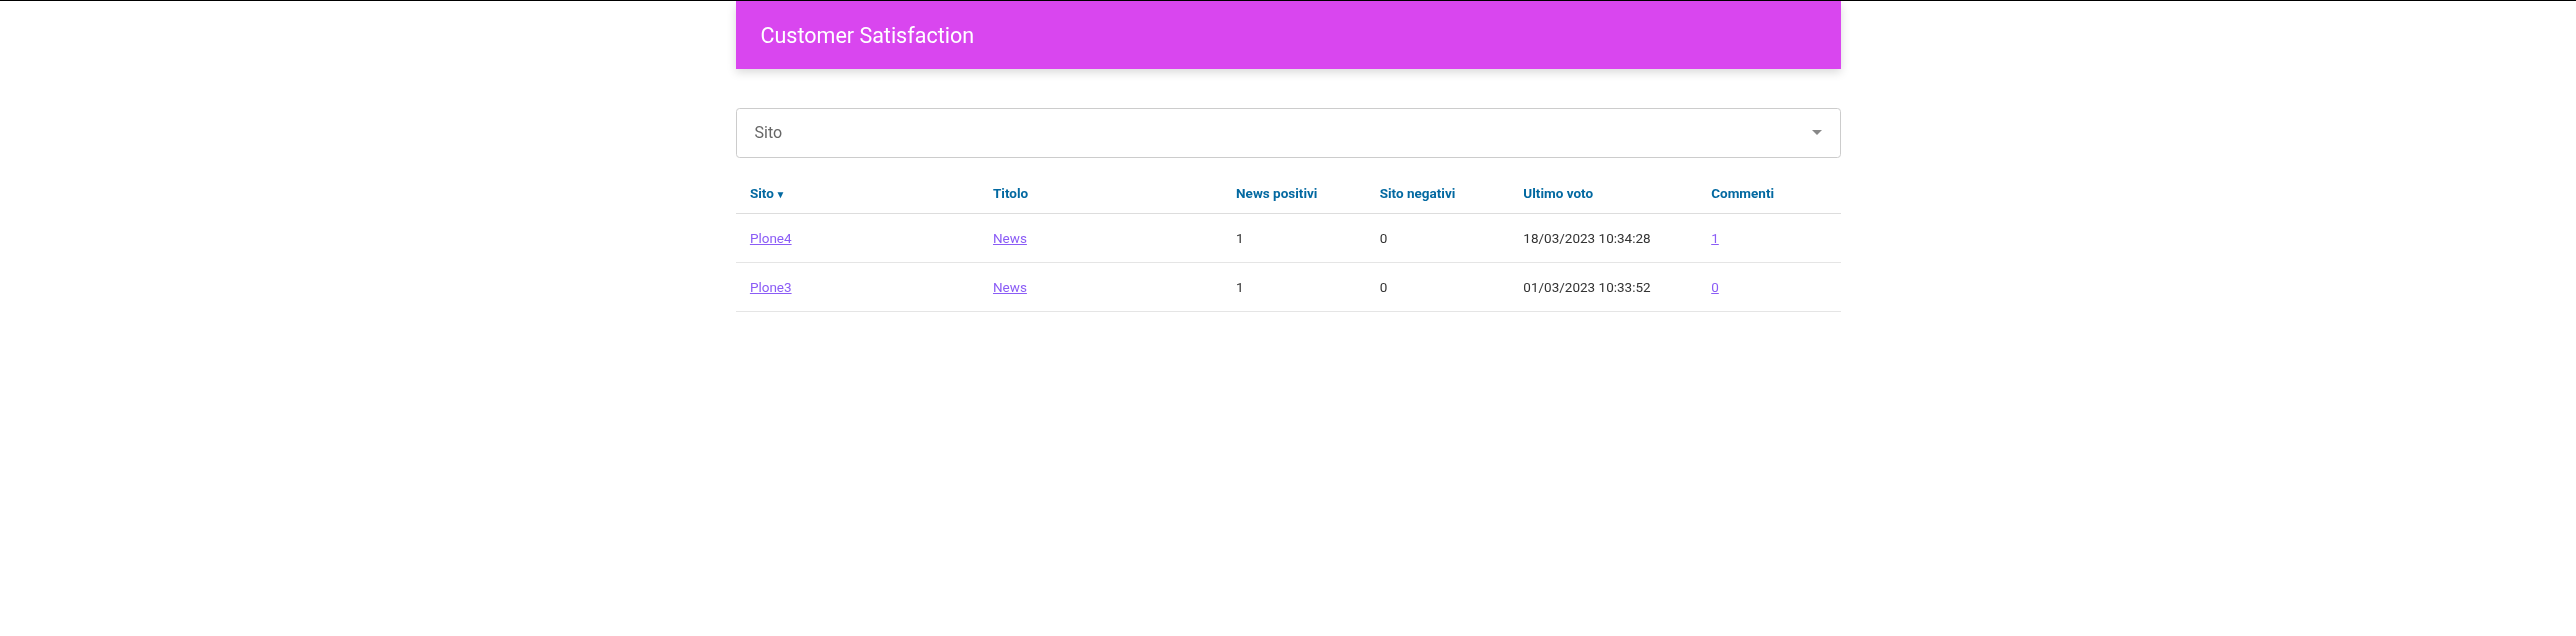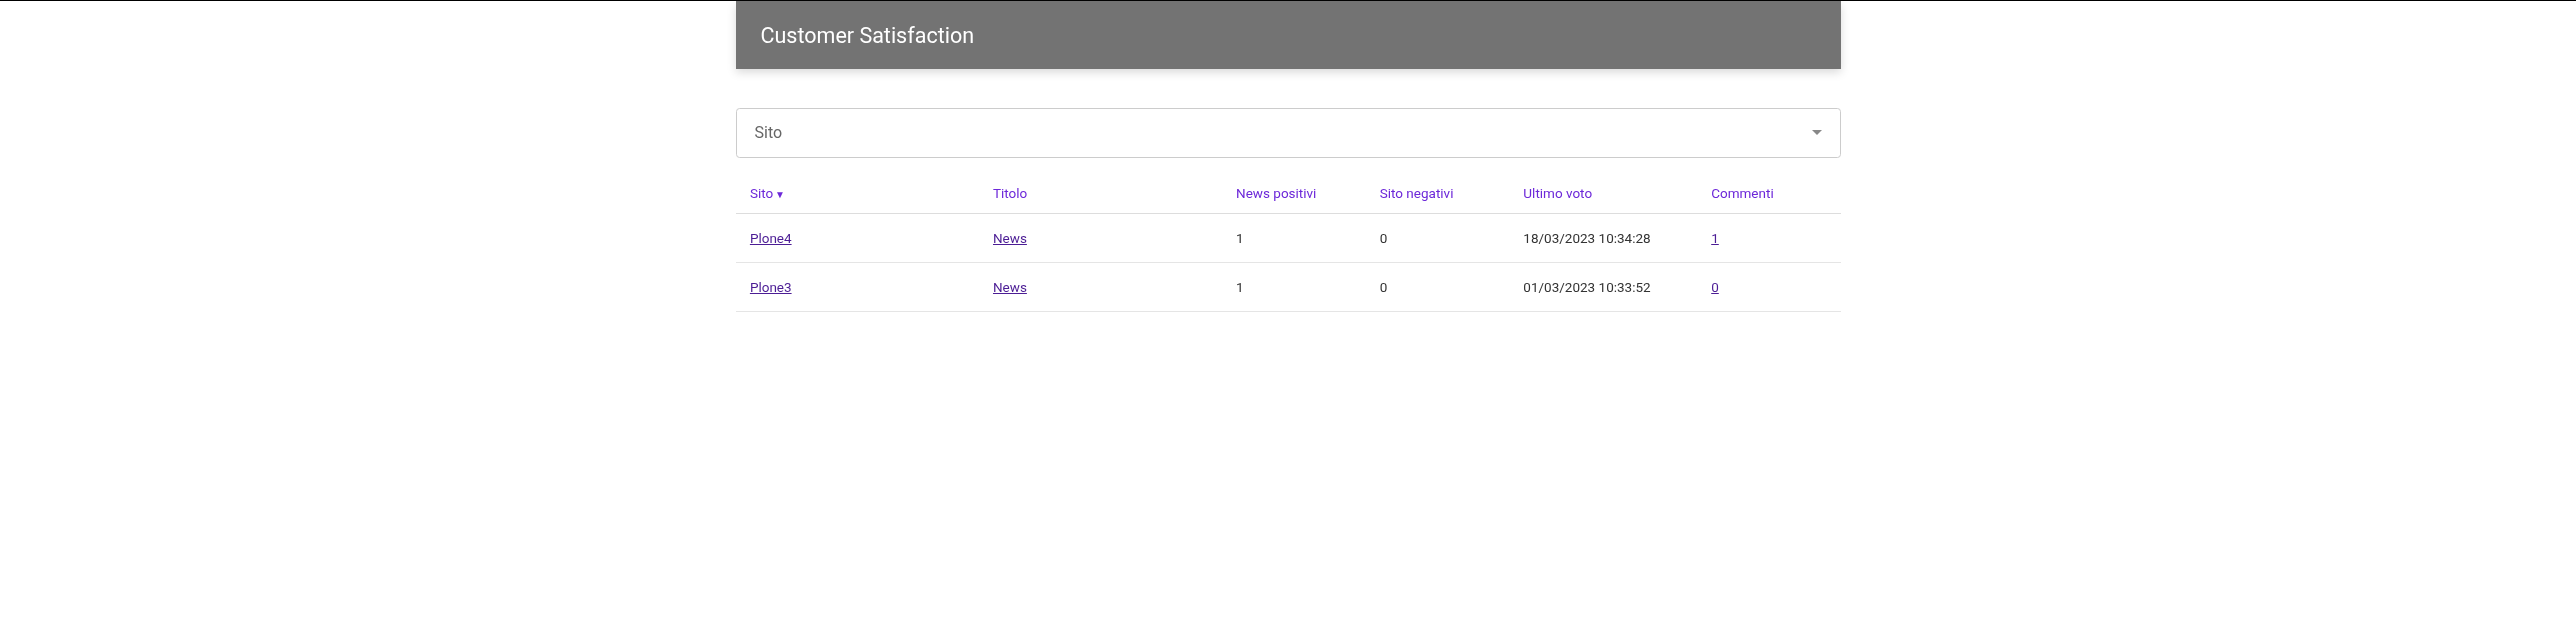--- a/index.html
+++ b/index.html
@@ -10,21 +10,21 @@
     body {
       font-family: -apple-system, BlinkMacSystemFont, "Segoe UI", Roboto, Helvetica, Arial, sans-serif;
       background: #fff;
       border-top: 1.8px solid #000;
     }
     .container {
       max-width: 1105px;
       margin: 0 auto;
     }
     .header {
-      background: #737373;
+      background: #d946ef;
       color: #fff;
       padding: 21.5px 25px;
       font-size: 21.5px;
       font-weight: 400;
       box-shadow: 0 3.6px 9px rgba(0,0,0,0.15);
     }
     .content {
       padding: 0;
     }
     .filter-select {
@@ -47,39 +47,39 @@
       border-top: 5.4px solid #888;
     }
     table {
       width: 100%;
       border-collapse: collapse;
     }
     thead th {
       text-align: left;
       padding: 12.6px 14.4px;
       font-size: 13.5px;
-      font-weight: 400;
-      color: #6d28d9;
+      font-weight: 700;
+      color: #0369a1;
       border-bottom: 0.9px solid #ddd;
     }
     thead th .sort-indicator {
       font-size: 10px;
       margin-left: 1.8px;
     }
     tbody td {
       padding: 16px 14.4px;
       font-size: 13.5px;
       color: #333;
       border-bottom: 0.9px solid #e5e5e5;
     }
     tbody tr:first-child td {
       border-top: 0.9px solid #e5e5e5;
     }
     a.link {
-      color: #4c1d95;
+      color: #8b5cf6;
       text-decoration: underline;
     }
     th[data-sortable="true"] {
       cursor: pointer;
     }
   </style>
 </head>
 <body>
 
 <div class="container">

